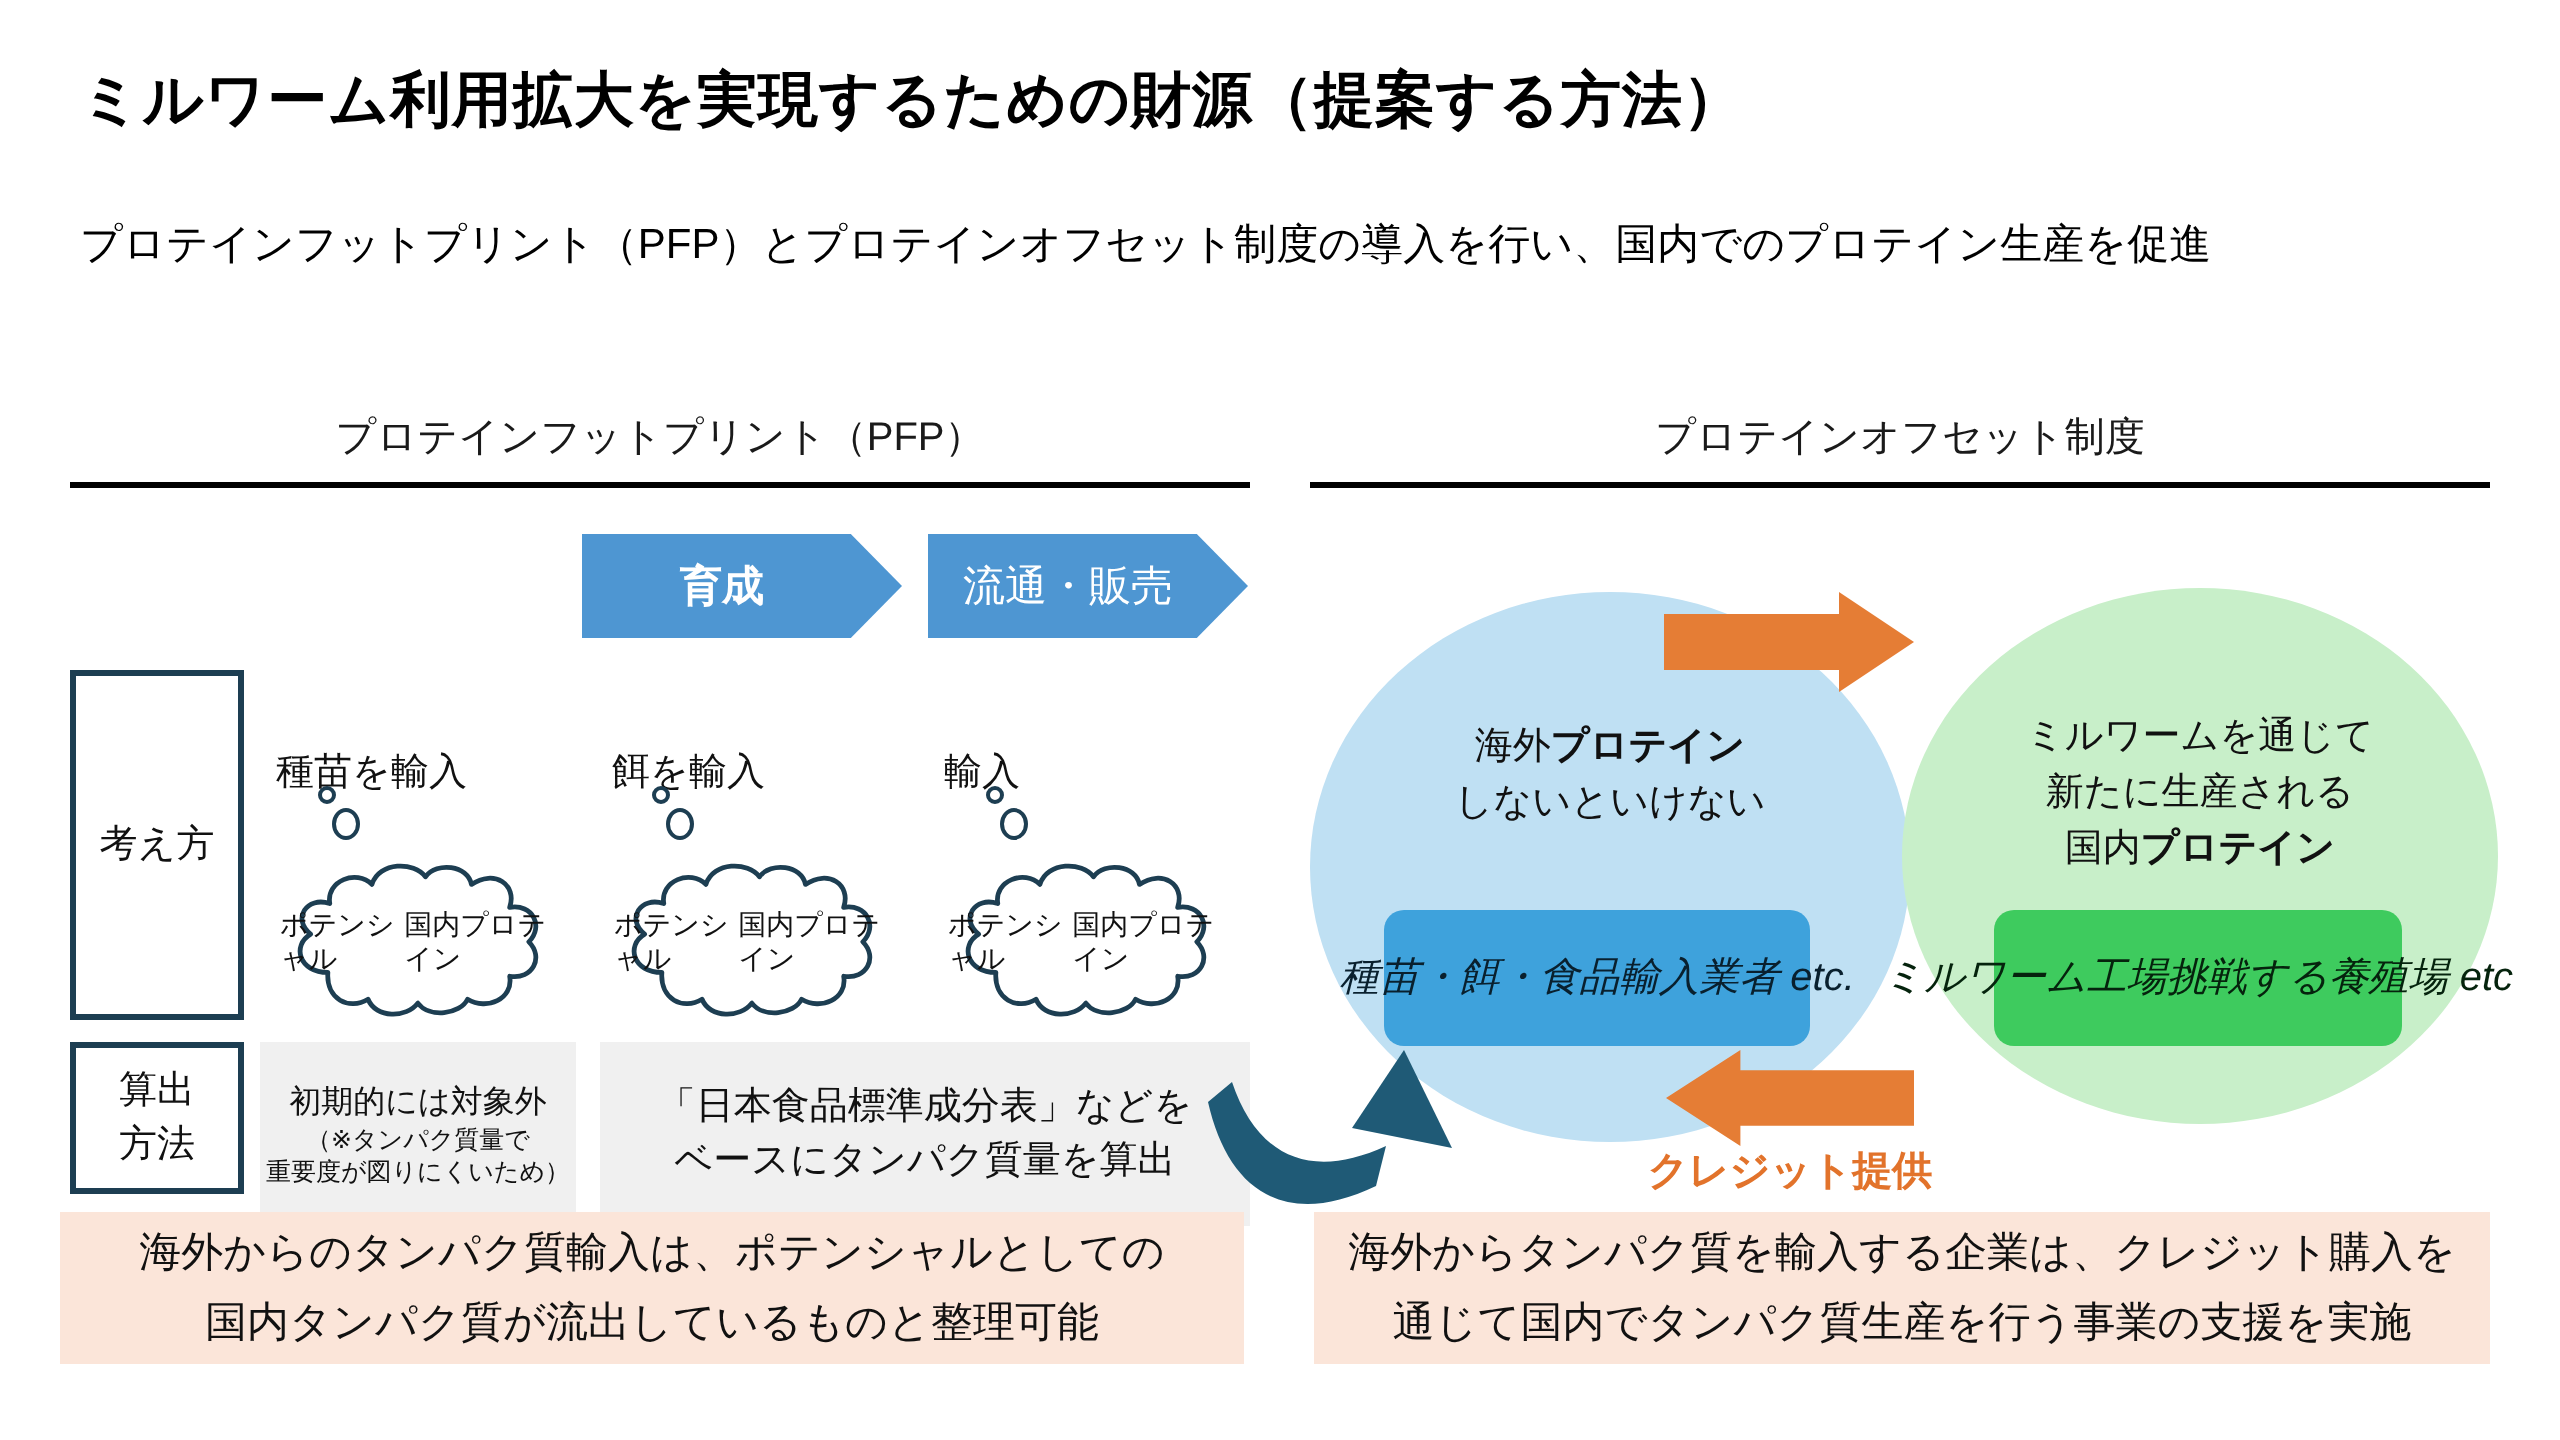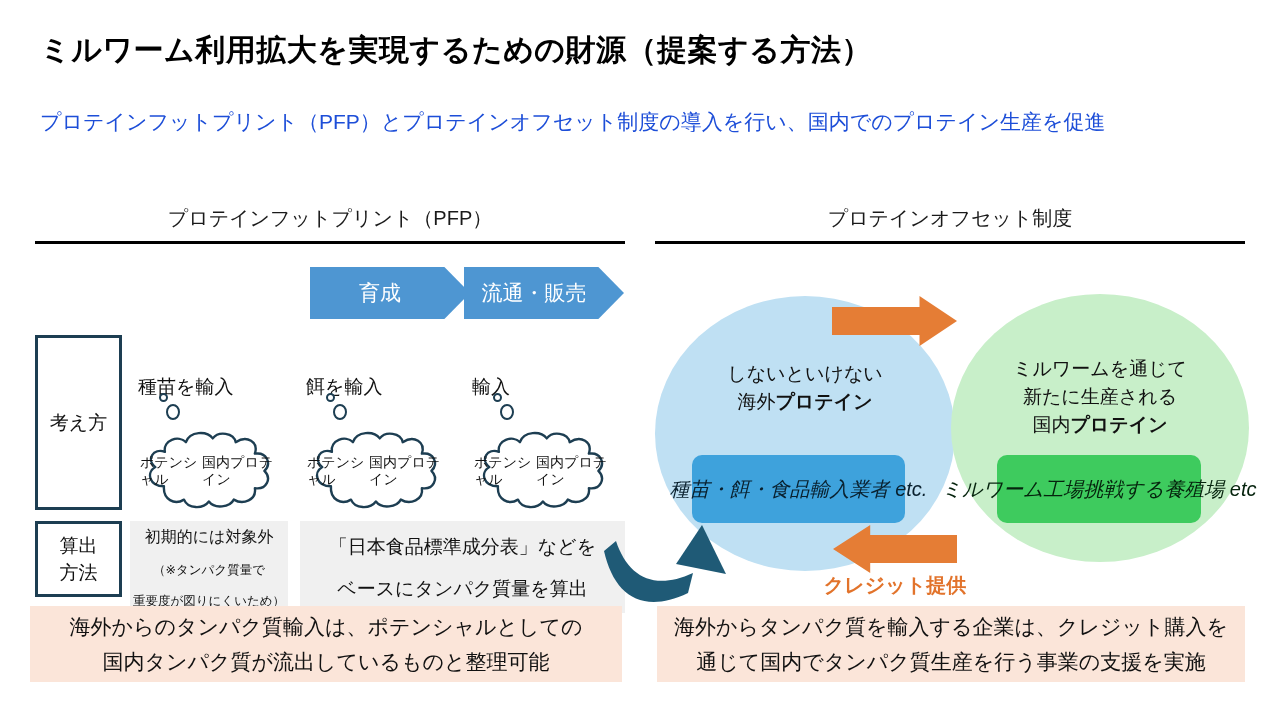--- a/index.html
+++ b/index.html
@@ -2,21 +2,21 @@
 <html><head>
 <meta charset="utf-8">
 <style>
   html,body{margin:0;padding:0;background:#888;}
   .slide{
     position:relative;width:1280px;height:720px;background:#ffffff;overflow:hidden;
     font-family:"Liberation Sans","DejaVu Sans",sans-serif;color:#111;
   }
   .abs{position:absolute;}
   .title{left:40px;top:30px;width:1210px;font-size:30px;font-weight:700;letter-spacing:.5px;color:#000;}
-  .subtitle{left:40px;top:108px;width:1210px;font-size:21px;color:#1d4ed8;}
+  .subtitle{left:40px;top:108px;width:1210px;font-size:21px;color:#000000;}
   .sec-header{top:200px;width:590px;height:36px;display:flex;align-items:center;justify-content:center;font-size:20px;color:#1a1a1a;}
   .sec-underline{top:241px;width:590px;height:3px;background:#000;}
   .chevron{
     top:267px;width:160px;height:52px;background:#4e96d2;color:#fff;font-size:21px;
     display:flex;align-items:center;justify-content:center;padding-right:20px;box-sizing:border-box;
     clip-path:polygon(0 0,84% 0,100% 50%,84% 100%,0 100%);
   }
   .label-box{
     left:35px;width:87px;box-sizing:border-box;border:3px solid #1d3e52;background:#fff;
     display:flex;flex-direction:column;align-items:center;justify-content:center;
@@ -25,21 +25,21 @@
   .import-text{top:333px;font-size:19px;line-height:27px;color:#111;margin-top:40px;}
   .cloud{top:428px;width:134px;height:82px;}
   .cloud svg{position:absolute;left:0;top:0;width:100%;height:100%;}
   .cloud .cloud-text{
     position:absolute;inset:0;display:flex;flex-direction:row;align-items:center;justify-content:center;
     font-size:14px;line-height:17px;padding-top:4px;color:#111;
   }
   .bubble{border:2px solid #1d3e52;background:#fff;border-radius:50%;box-sizing:border-box;}
   .gray-box{
     top:521px;height:92px;background:#f0f0f0;display:flex;flex-direction:column;
-    align-items:center;justify-content:center;color:#111;gap:15px;
+    align-items:center;justify-content:center;color:#111;
   }
   .gray-box .g-main{font-size:16px;line-height:21px;}
   .gray-box .g-note{font-size:12.5px;line-height:16px;}
   .gray-box .g-line{font-size:19px;line-height:27px;}
   .pink-box{
     top:606px;height:76px;background:#fbe5d9;display:flex;flex-direction:column;
     align-items:center;justify-content:center;font-size:21px;line-height:35px;color:#111;
   }
   .venn{border-radius:50%;}
   .venn-blue{left:655px;top:296px;width:300px;height:275px;background:#bfe0f3;}
@@ -66,21 +66,21 @@
 <div class="slide">
 
   <div class="abs title">ミルワーム利用拡大を実現するための財源（提案する方法）</div>
   <div class="abs subtitle">プロテインフットプリント（PFP）とプロテインオフセット制度の導入を行い、国内でのプロテイン生産を促進</div>
 
   <div class="abs sec-header" style="left:35px;">プロテインフットプリント（PFP）</div>
   <div class="abs sec-underline" style="left:35px;"></div>
   <div class="abs sec-header" style="left:655px;">プロテインオフセット制度</div>
   <div class="abs sec-underline" style="left:655px;"></div>
 
-  <div class="abs chevron" style="left:310px;">育成</div>
+  <div class="abs chevron" style="left:291px;font-weight:bold;">育成</div>
   <div class="abs chevron" style="left:464px;">流通・販売</div>
 
   <div class="abs label-box" style="top:335px;height:175px;">
     <div>考え方</div>
   </div>
 
   <div class="abs import-text" style="left:138px;">種苗を輸入</div>
   <div class="abs import-text" style="left:306px;">餌を輸入</div>
   <div class="abs import-text" style="left:472px;width:175px;">
     <div>輸入</div>
@@ -142,22 +142,22 @@
   </div>
   <div class="abs pink-box" style="left:657px;width:588px;">
     <div>海外からタンパク質を輸入する企業は、クレジット購入を</div>
     <div>通じて国内でタンパク質生産を行う事業の支援を実施</div>
   </div>
 
   <div class="abs venn venn-blue"></div>
   <div class="abs venn venn-green"></div>
 
   <div class="abs venn-text" style="left:695px;top:360px;">
+    <div><span>海外</span><b>プロテイン</b></div>
     <div>しないといけない</div>
-    <div><span>海外</span><b>プロテイン</b></div>
   </div>
   <div class="abs venn-text" style="left:990px;top:355px;">
     <div>ミルワームを通じて</div>
     <div>新たに生産される</div>
     <div><span>国内</span><b>プロテイン</b></div>
   </div>
 
   <div class="abs inner-box inner-blue">
     <div>種苗・餌・食品</div>
     <div>輸入業者 etc.</div>

